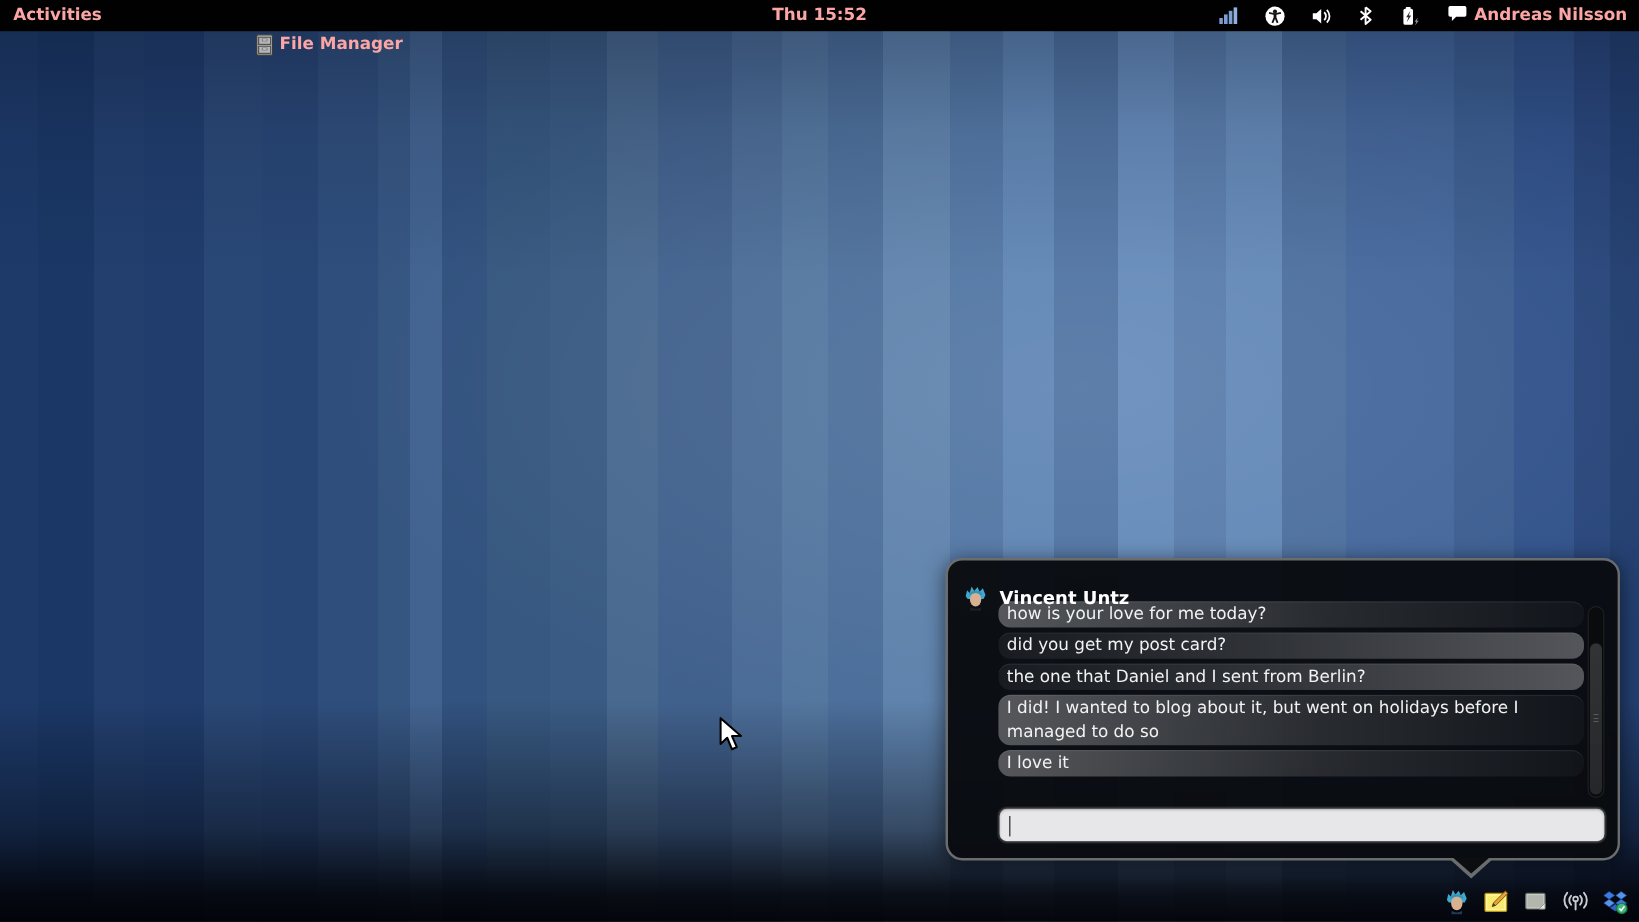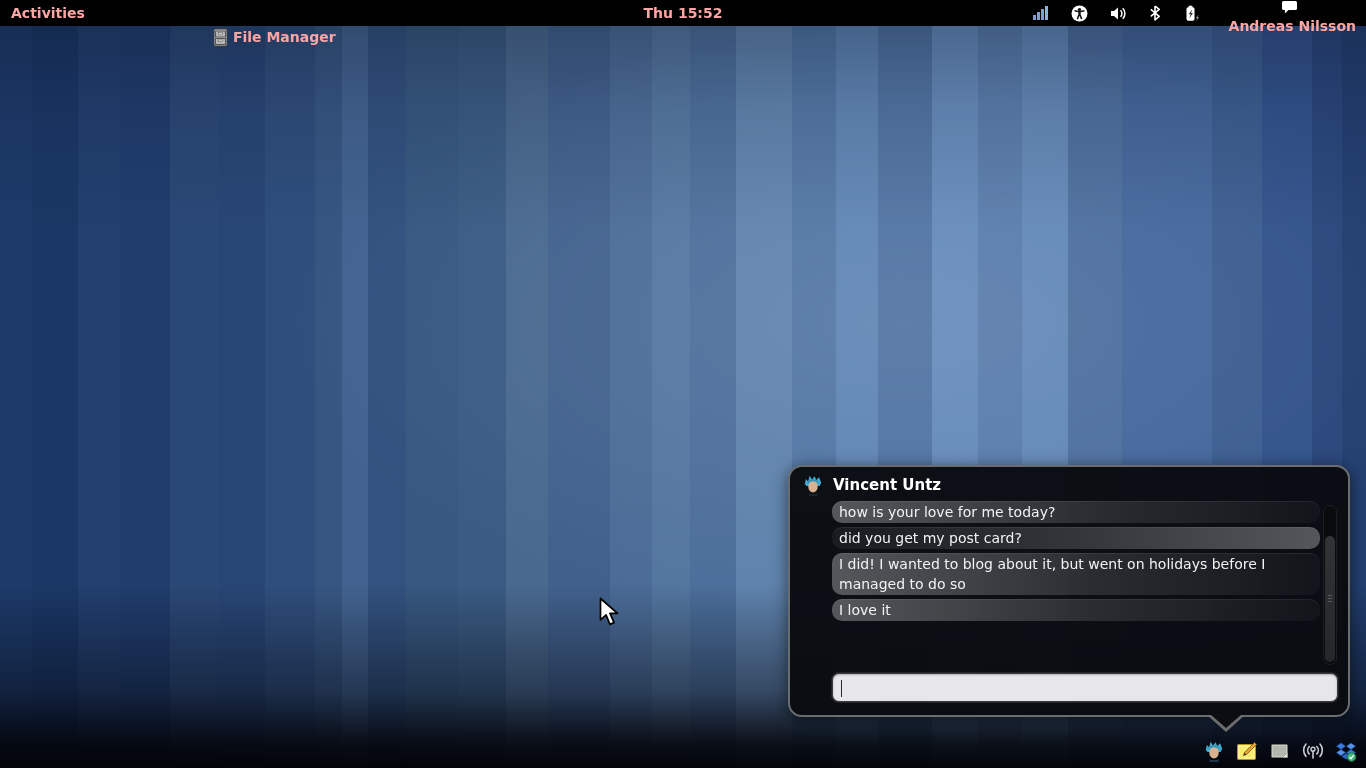--- a/index.html
+++ b/index.html
@@ -30,34 +30,34 @@
             display:flex; align-items:center; color:#fff; font-weight:bold; font-size:14px; z-index:50; }
   .tb-item { background:none; border:none; color:#fca5a5; font:inherit; height:26px;
              display:flex; align-items:center; padding:0 11px; cursor:default; }
   .tb-left { display:flex; align-items:center; }
   .tb-app { margin-left:105px;margin-top:48px; }
   .tb-app .appicon { display:inline-flex; margin-right:4px; }
   .tb-center { position:absolute; left:0; right:0; display:flex; justify-content:center; pointer-events:none;align-items:flex-end; }
   .tb-center .tb-item { pointer-events:auto; }
   .tb-right { position:absolute; right:0; top:0; height:26px; display:flex; align-items:center; }
   .tb-icon { background:none; border:none; height:26px; display:flex; align-items:center; padding:0 11px; }
-  .tb-user { padding-right:10px;flex-direction:column; }
+  .tb-user { padding-right:10px; }
   .tb-user span.lbl { margin-left:6px; }
 
   
   .chat-popup { position:absolute; left:788px; top:465px; width:562px; height:252px;
                 background:rgba(9,11,15,0.97); border:2px solid #6a6c6e; border-radius:14px;
                 box-shadow:0 3px 16px rgba(0,0,0,0.55); z-index:40; color:#f0f0f0; }
   .tail { position:absolute; left:417px; bottom:-17px; width:0; height:0;
           border-left:19px solid transparent; border-right:19px solid transparent;
           border-top:17px solid #6a6c6e; }
   .tail::after { content:""; position:absolute; left:-16px; top:-18px; width:0; height:0;
           border-left:16px solid transparent; border-right:16px solid transparent;
           border-top:14px solid #0b0d11; }
-  .chat-header { position:absolute; left:12px; top:7px; display:flex; align-items:center; }
+  .chat-header { position:absolute; left:12px; top:20px; display:flex; align-items:center; }
   .avatar { width:22px; height:22px; display:inline-flex; }
   .chat-title { margin-left:9px; font-weight:bold; font-size:15px; color:#fff; }
   .messages { position:absolute; left:42px; top:34px; width:488px; }
   .msg { min-height:21px; line-height:20px; padding:1px 7px; margin-bottom:4px;
          border-radius:10px; font-size:14px; color:#f2f2f2;
          box-shadow:inset 0 1px rgba(255,255,255,0.07); }
   .msg.a { background:linear-gradient(to right, rgba(255,255,255,0.05),
            rgba(255,255,255,0.15) 45%, rgba(255,255,255,0.30)); }
   .msg.b { background:linear-gradient(to right, rgba(255,255,255,0.30),
            rgba(255,255,255,0.12) 55%, rgba(255,255,255,0.03)); }
@@ -163,20 +163,21 @@
           <path d="M6 17.5 Q10 19.5 14 17.5 L14 20 L6 20 Z" fill="#17242b"></path>
         </svg>
       </span>
       <span class="chat-title">Vincent Untz</span>
     </div>
 
     <div class="messages">
 
         <div class="msg b"><span>how is your love for me today?</span></div>
         <div class="msg a"><span>did you get my post card?</span></div>
+        <div class="msg a"><span>the one that Daniel and I sent from Berlin?</span></div>
         <div class="msg b"><span>I did! I wanted to blog about it, but went on holidays before I managed to do so</span></div>
         <div class="msg b"><span>I love it</span></div>
       </div>
 
     <div class="chat-scrollbar">
       <div class="sb-thumb">
         <div class="sb-grip"></div>
       </div>
     </div>
 

